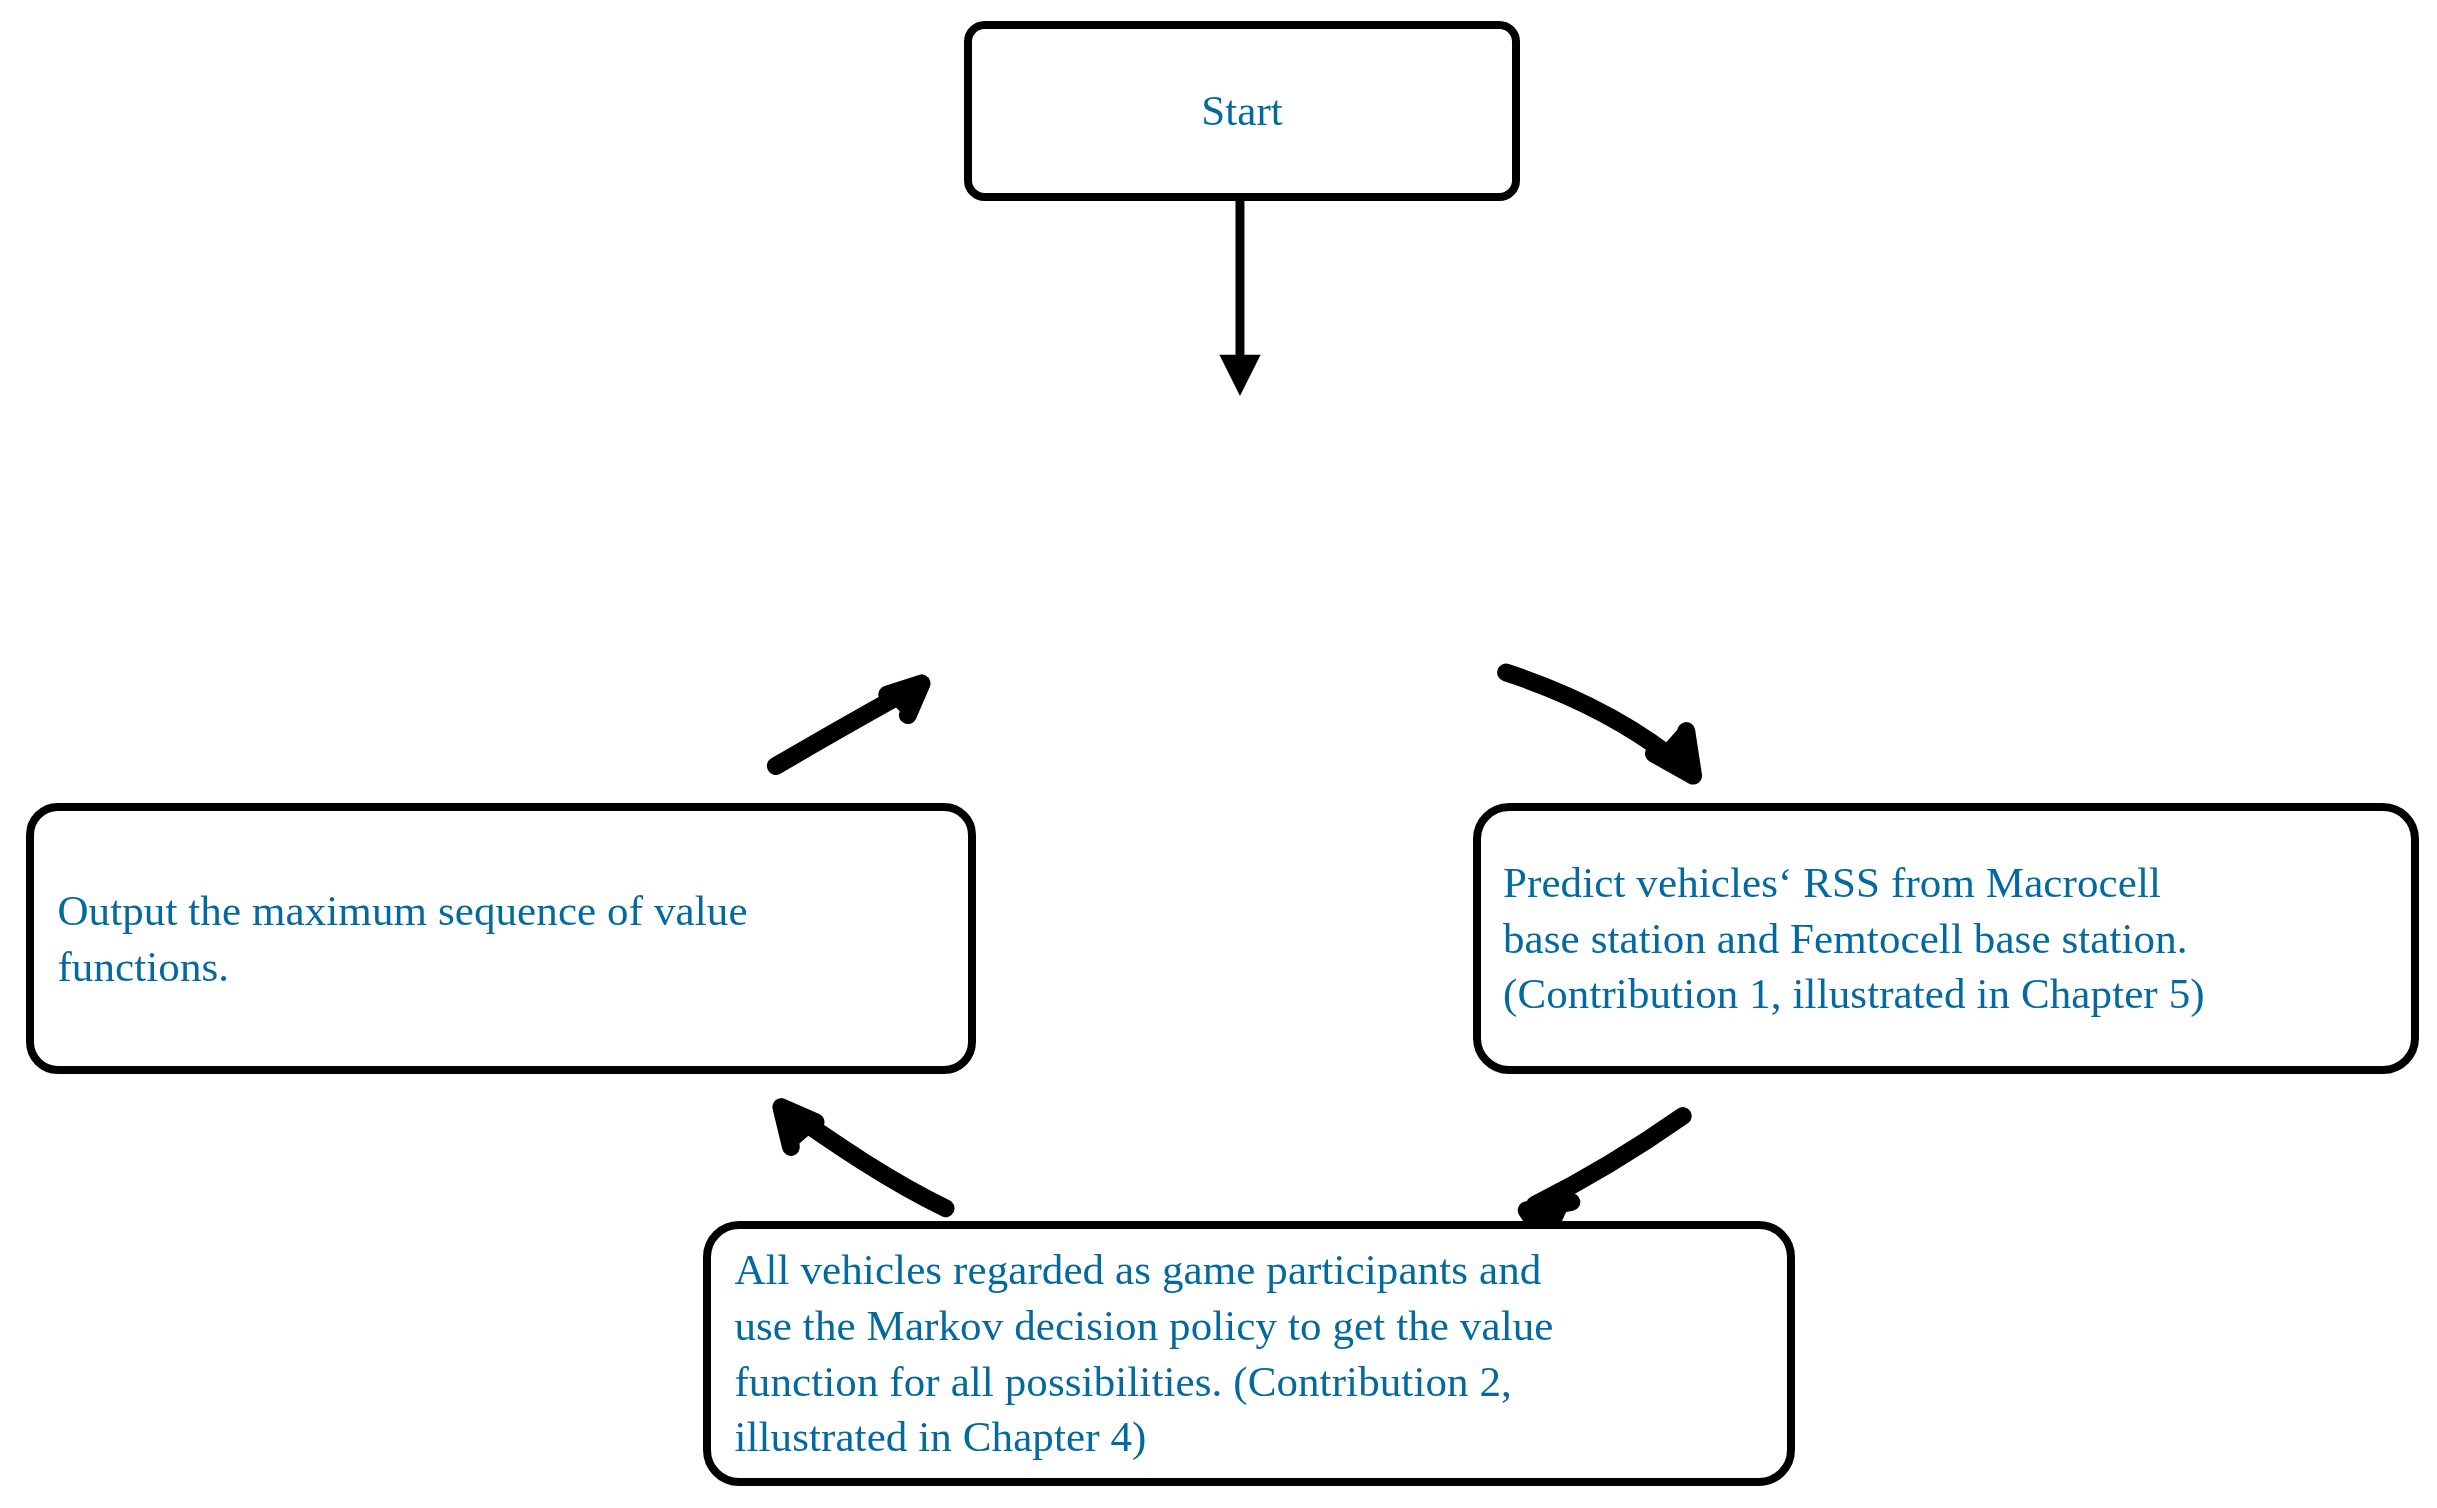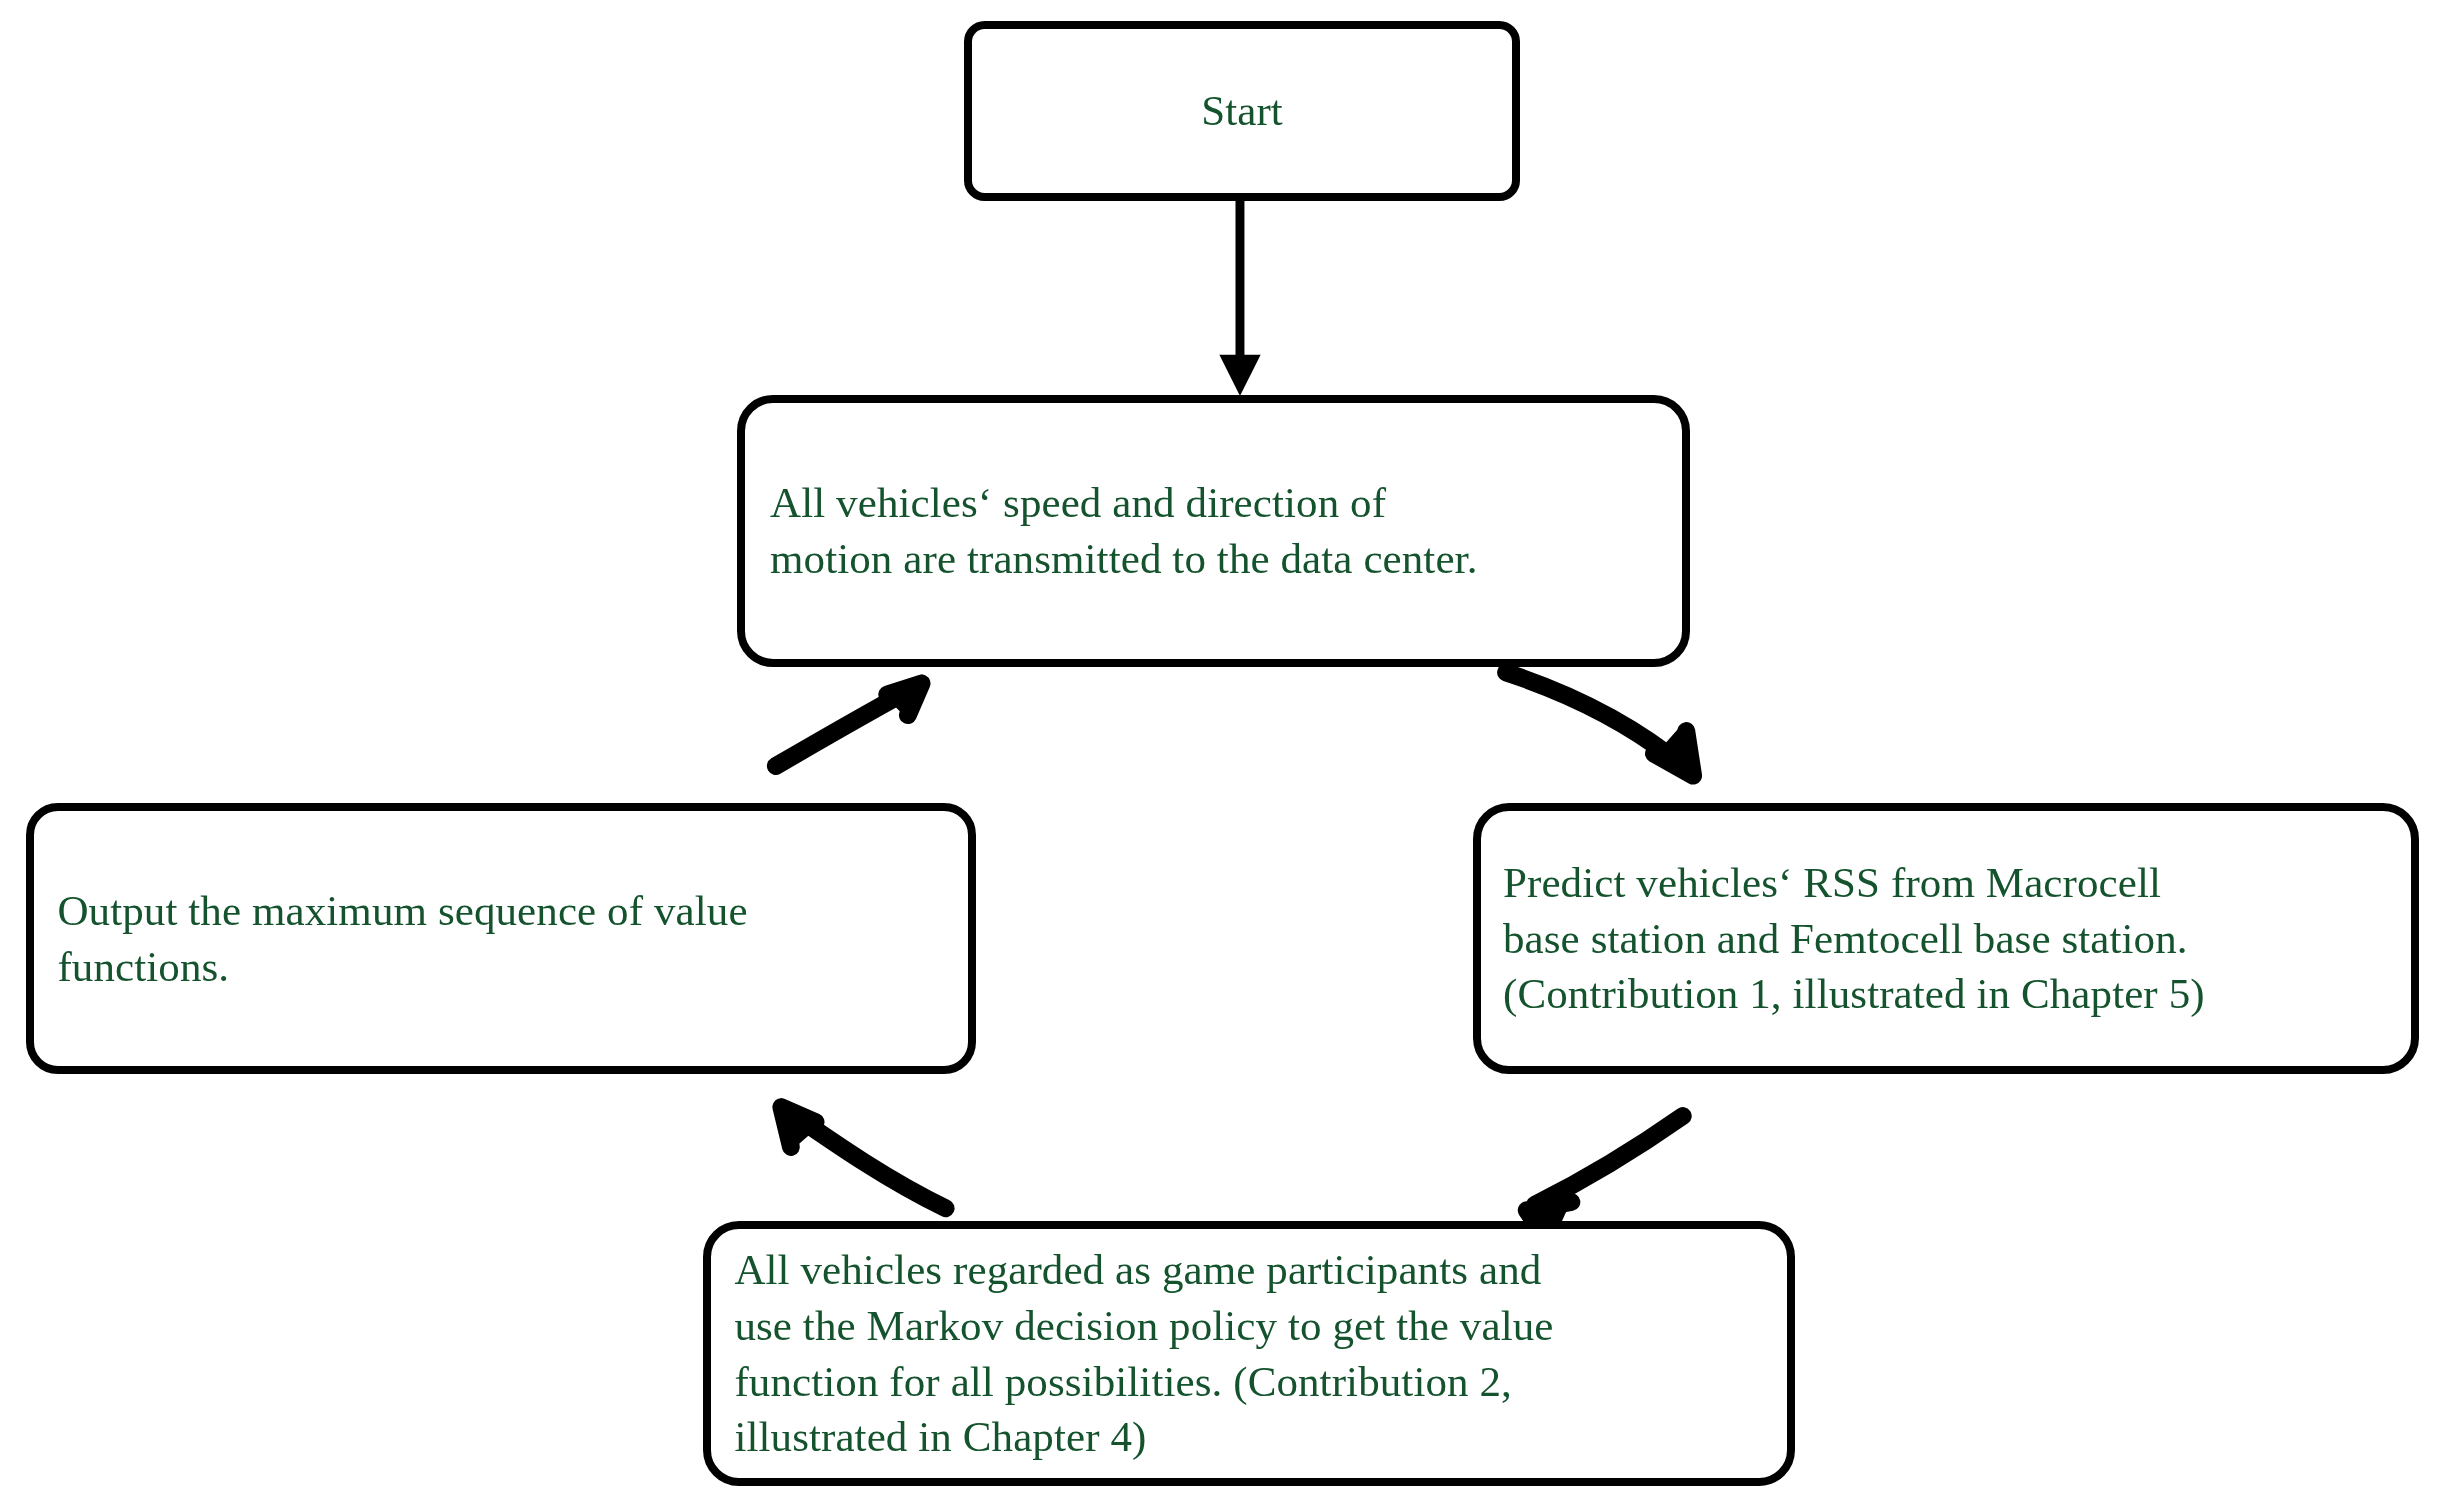--- a/index.html
+++ b/index.html
@@ -20,21 +20,21 @@
     box-sizing: border-box;
     background: #ffffff;
     border: 8.3px solid #000000;
     display: flex;
     align-items: center;
     z-index: 2;
   }
   .node .txt {
     display: block;
     width: 100%;
-    color: #14532d;
+    color: #0369a1;
     font-size: 43px;
     line-height: 1.30;
     letter-spacing: 0.1px;
     white-space: pre-line;
   }
 
   
   #node-start {
     left: 964px; top: 20.6px;
     width: 556px; height: 180px;
@@ -124,24 +124,20 @@
       <path d="M 1128 1114 C 1195 1075 1265 1035 1325 1002" fill="none" stroke="#000000" stroke-width="26" stroke-linecap="round"></path>
       <path d="M 1340 994 L 1290 1010 M 1340 994 L 1320 1040" fill="none" stroke="#000000" stroke-width="26" stroke-linecap="round"></path>
       <polygon points="1348,990 1288,1014 1318,1044" fill="#000000"></polygon>
     </g>
   </svg>
 
   <div class="node" id="node-start">
     <span class="txt">Start</span>
   </div>
 
-  <div class="node" id="node-transmit">
-    <span class="txt">All vehicles‘ speed and direction of
-motion are transmitted to the data center.</span>
-  </div>
 
   <div class="node" id="node-predict">
     <span class="txt">Predict vehicles‘ RSS from Macrocell
 base station and Femtocell base station.
 (Contribution 1, illustrated in Chapter 5)</span>
   </div>
 
   <div class="node" id="node-markov">
     <span class="txt">All vehicles regarded as game participants and
 use the Markov decision policy to get the value

